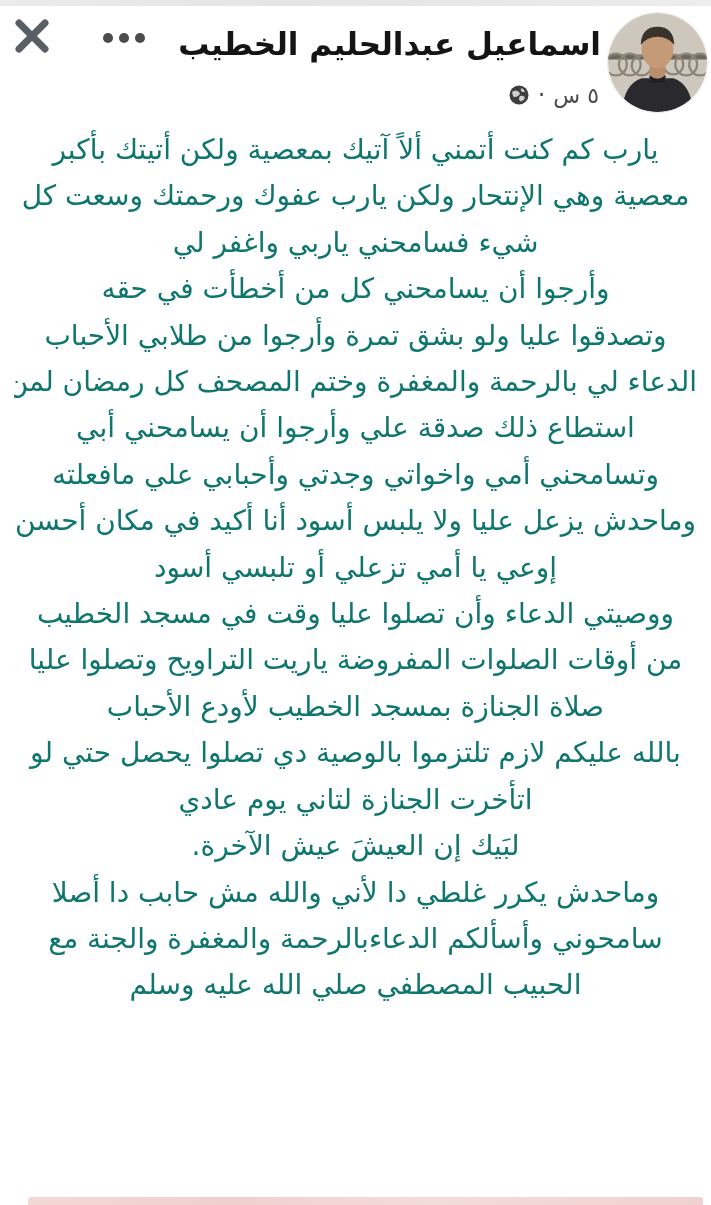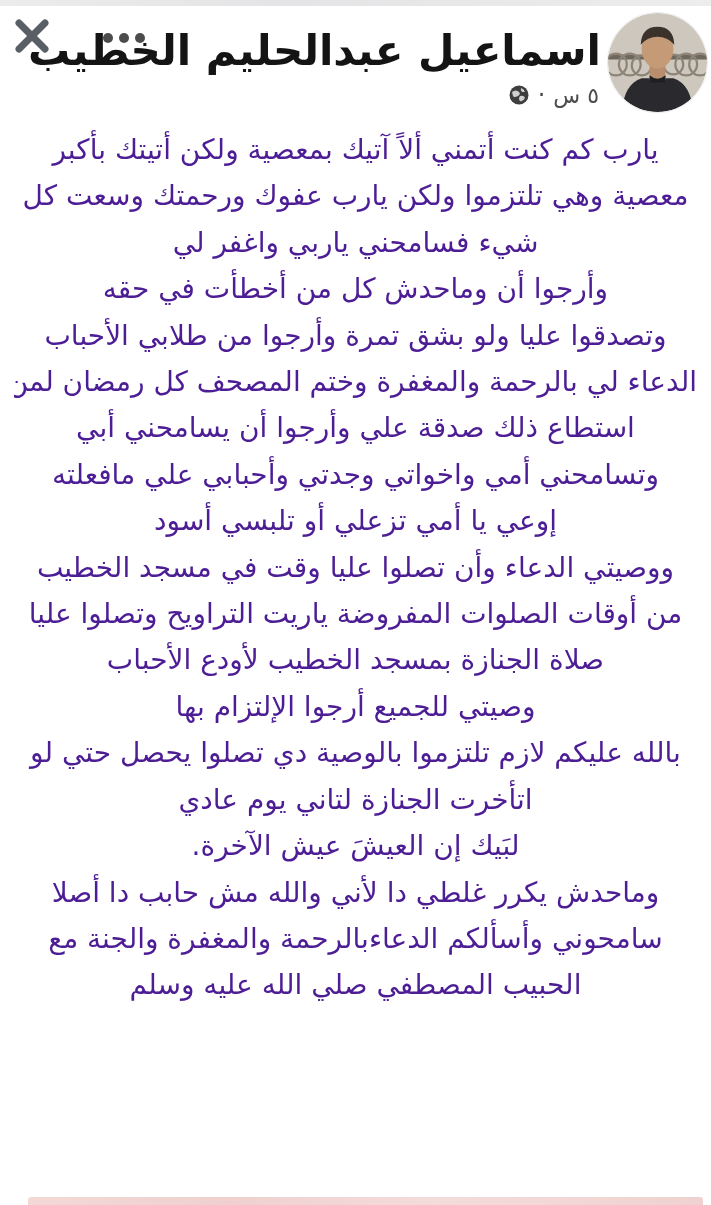--- a/index.html
+++ b/index.html
@@ -24,34 +24,34 @@
   .dots-btn .dot{
     width:10px;height:10px;border-radius:50%;background:#4c4c4c;display:block;
   }
   .avatar{
     position:absolute;right:4px;top:13px;width:99px;height:99px;border-radius:50%;
     overflow:hidden;box-shadow:0 0 0 1px rgba(0,0,0,.08);
   }
   .avatar svg{display:block;width:100%;height:100%;}
   .author-name{
     position:absolute;right:110px;top:26px;
-    font-size:42px;font-weight:bold;color:#141414;
+    font-size:31px;font-weight:bold;color:#141414;
     direction:rtl;white-space:nowrap;letter-spacing:0;
   }
   .meta-row{
     position:absolute;right:112px;top:80px;height:30px;
     display:flex;flex-direction:row;align-items:center;direction:rtl;gap:8px;
     color:#4d4d4d;font-size:22px;
   }
   .meta-sep{font-size:24px;line-height:1;color:#4d4d4d;}
   .globe{width:22px;height:22px;display:block;}
   .post-body{
     position:absolute;top:127px;left:14px;right:14px;height:1072px;
     direction:rtl;text-align:center;overflow:hidden;
-    color:#4c1d95;font-size:28px;line-height:46.4px;
+    color:#0f766e;font-size:28px;line-height:46.4px;
   }
   .post-line{white-space:nowrap;}
   .bottom-strip{
     position:absolute;bottom:0;left:28px;right:8px;height:8px;
     background:linear-gradient(90deg,#f3d9d6,#efd0cf 30%,#f4dcda 60%,#efd2d0);
     border-radius:3px 3px 0 0;
   }
 </style>
 </head>
 <body>
@@ -106,32 +106,32 @@
   <svg class="globe" viewBox="0 0 22 22">
     <circle cx="11" cy="11" r="9.5" fill="#3e3e3e"></circle>
     <path d="M4 8 Q8 5 11 8 Q13 10 10 12 Q6 14 5 12 Z" fill="#cfcfcf"></path>
     <path d="M12 12 Q16 11 17 14 Q15 18 12 17 Q10 15 12 12 Z" fill="#cfcfcf"></path>
     <path d="M13 4 Q16 5 17 8 L14 8 Q12 6 13 4 Z" fill="#cfcfcf"></path>
   </svg>
 </div>
 
 <div class="post-body">
     <div class="post-line">يارب كم كنت أتمني ألاً آتيك بمعصية ولكن أتيتك بأكبر</div>
-    <div class="post-line">معصية وهي تلتزموا ولكن يارب عفوك ورحمتك وسعت كل</div>
+    <div class="post-line">معصية وهي الإنتحار ولكن يارب عفوك ورحمتك وسعت كل</div>
     <div class="post-line">شيء فسامحني ياربي واغفر لي</div>
-    <div class="post-line">وأرجوا أن وماحدش كل من أخطأت في حقه</div>
+    <div class="post-line">وأرجوا أن يسامحني كل من أخطأت في حقه</div>
     <div class="post-line">وتصدقوا عليا ولو بشق تمرة وأرجوا من طلابي الأحباب</div>
     <div class="post-line">الدعاء لي بالرحمة والمغفرة وختم المصحف كل رمضان لمن</div>
     <div class="post-line">استطاع ذلك صدقة علي وأرجوا أن يسامحني أبي</div>
     <div class="post-line">وتسامحني أمي واخواتي وجدتي وأحبابي علي مافعلته</div>
+    <div class="post-line">وماحدش يزعل عليا ولا يلبس أسود أنا أكيد في مكان أحسن</div>
     <div class="post-line">إوعي يا أمي تزعلي أو تلبسي أسود</div>
     <div class="post-line">ووصيتي الدعاء  وأن تصلوا عليا وقت في مسجد الخطيب</div>
     <div class="post-line">من أوقات الصلوات المفروضة ياريت التراويح وتصلوا عليا</div>
     <div class="post-line">صلاة الجنازة بمسجد الخطيب لأودع الأحباب</div>
-    <div class="post-line">وصيتي للجميع أرجوا الإلتزام بها</div>
     <div class="post-line">بالله عليكم لازم تلتزموا بالوصية دي تصلوا يحصل حتي لو</div>
     <div class="post-line">اتأخرت الجنازة لتاني يوم عادي</div>
     <div class="post-line">لبَيك إن العيشَ عيش الآخرة.</div>
     <div class="post-line">وماحدش يكرر غلطي دا لأني والله مش حابب دا أصلا</div>
     <div class="post-line">سامحوني وأسألكم الدعاءبالرحمة والمغفرة والجنة مع</div>
     <div class="post-line">الحبيب المصطفي صلي الله عليه وسلم</div>
   </div>
 
 <div class="bottom-strip"></div>
 

